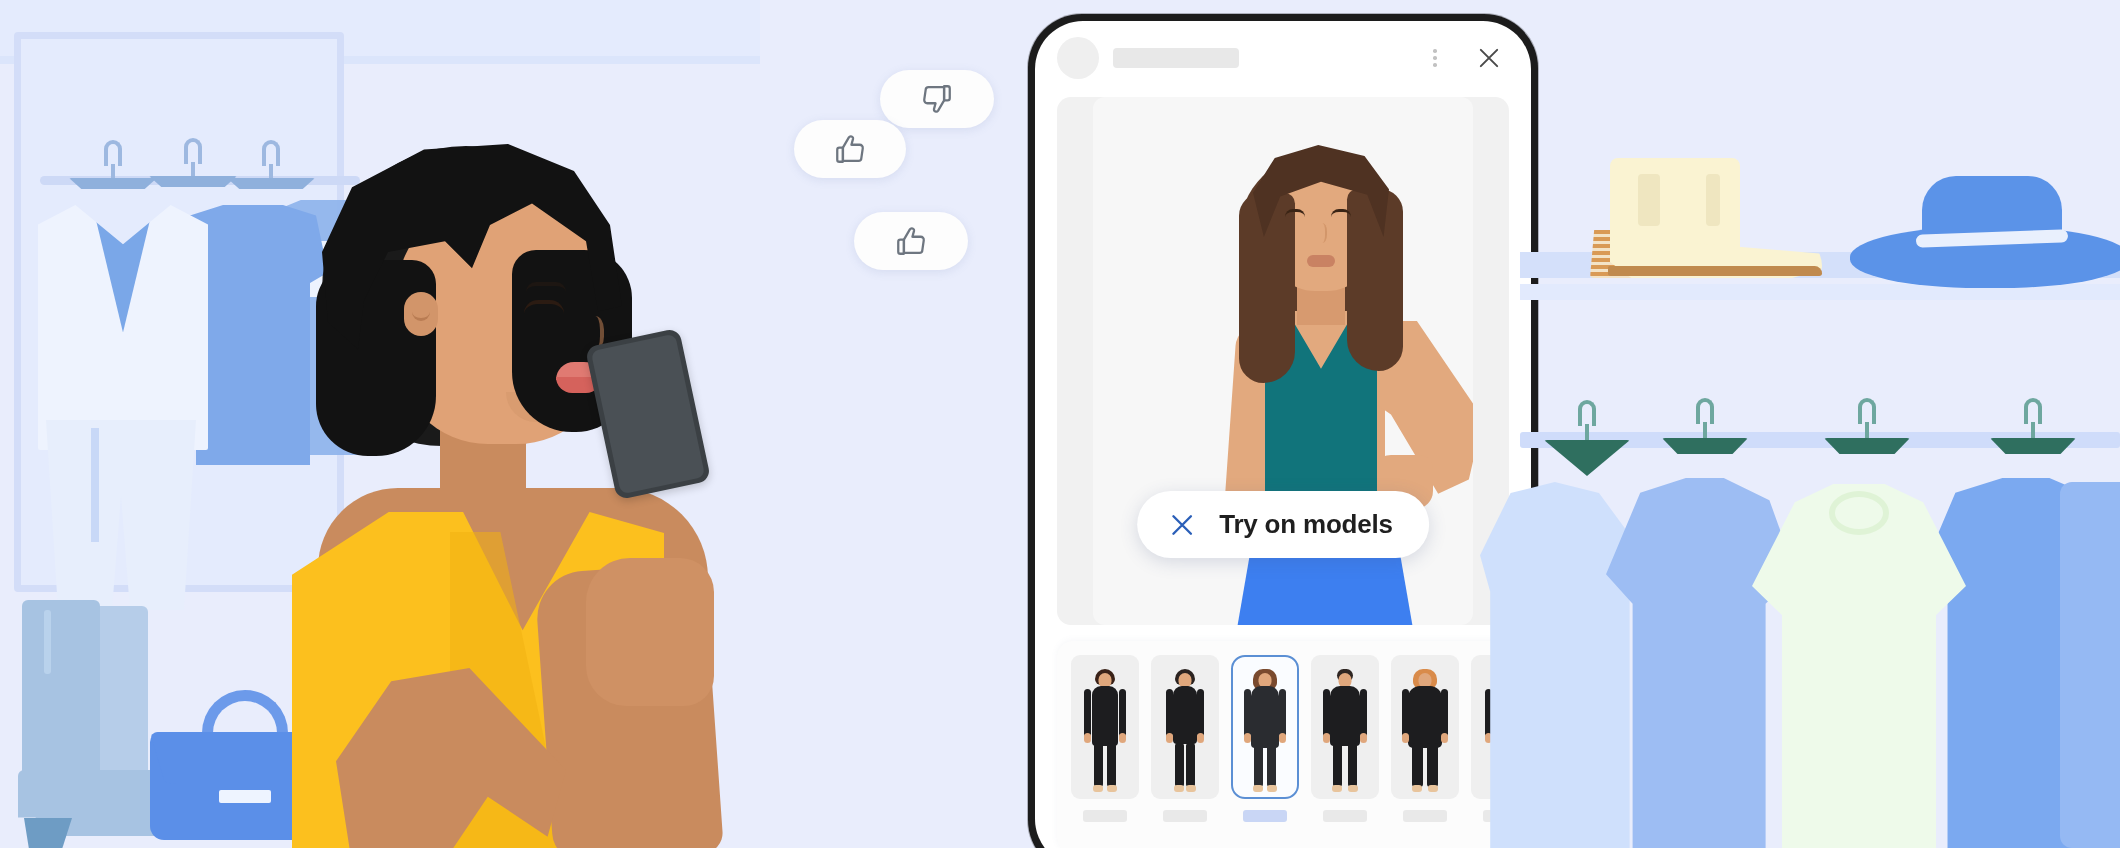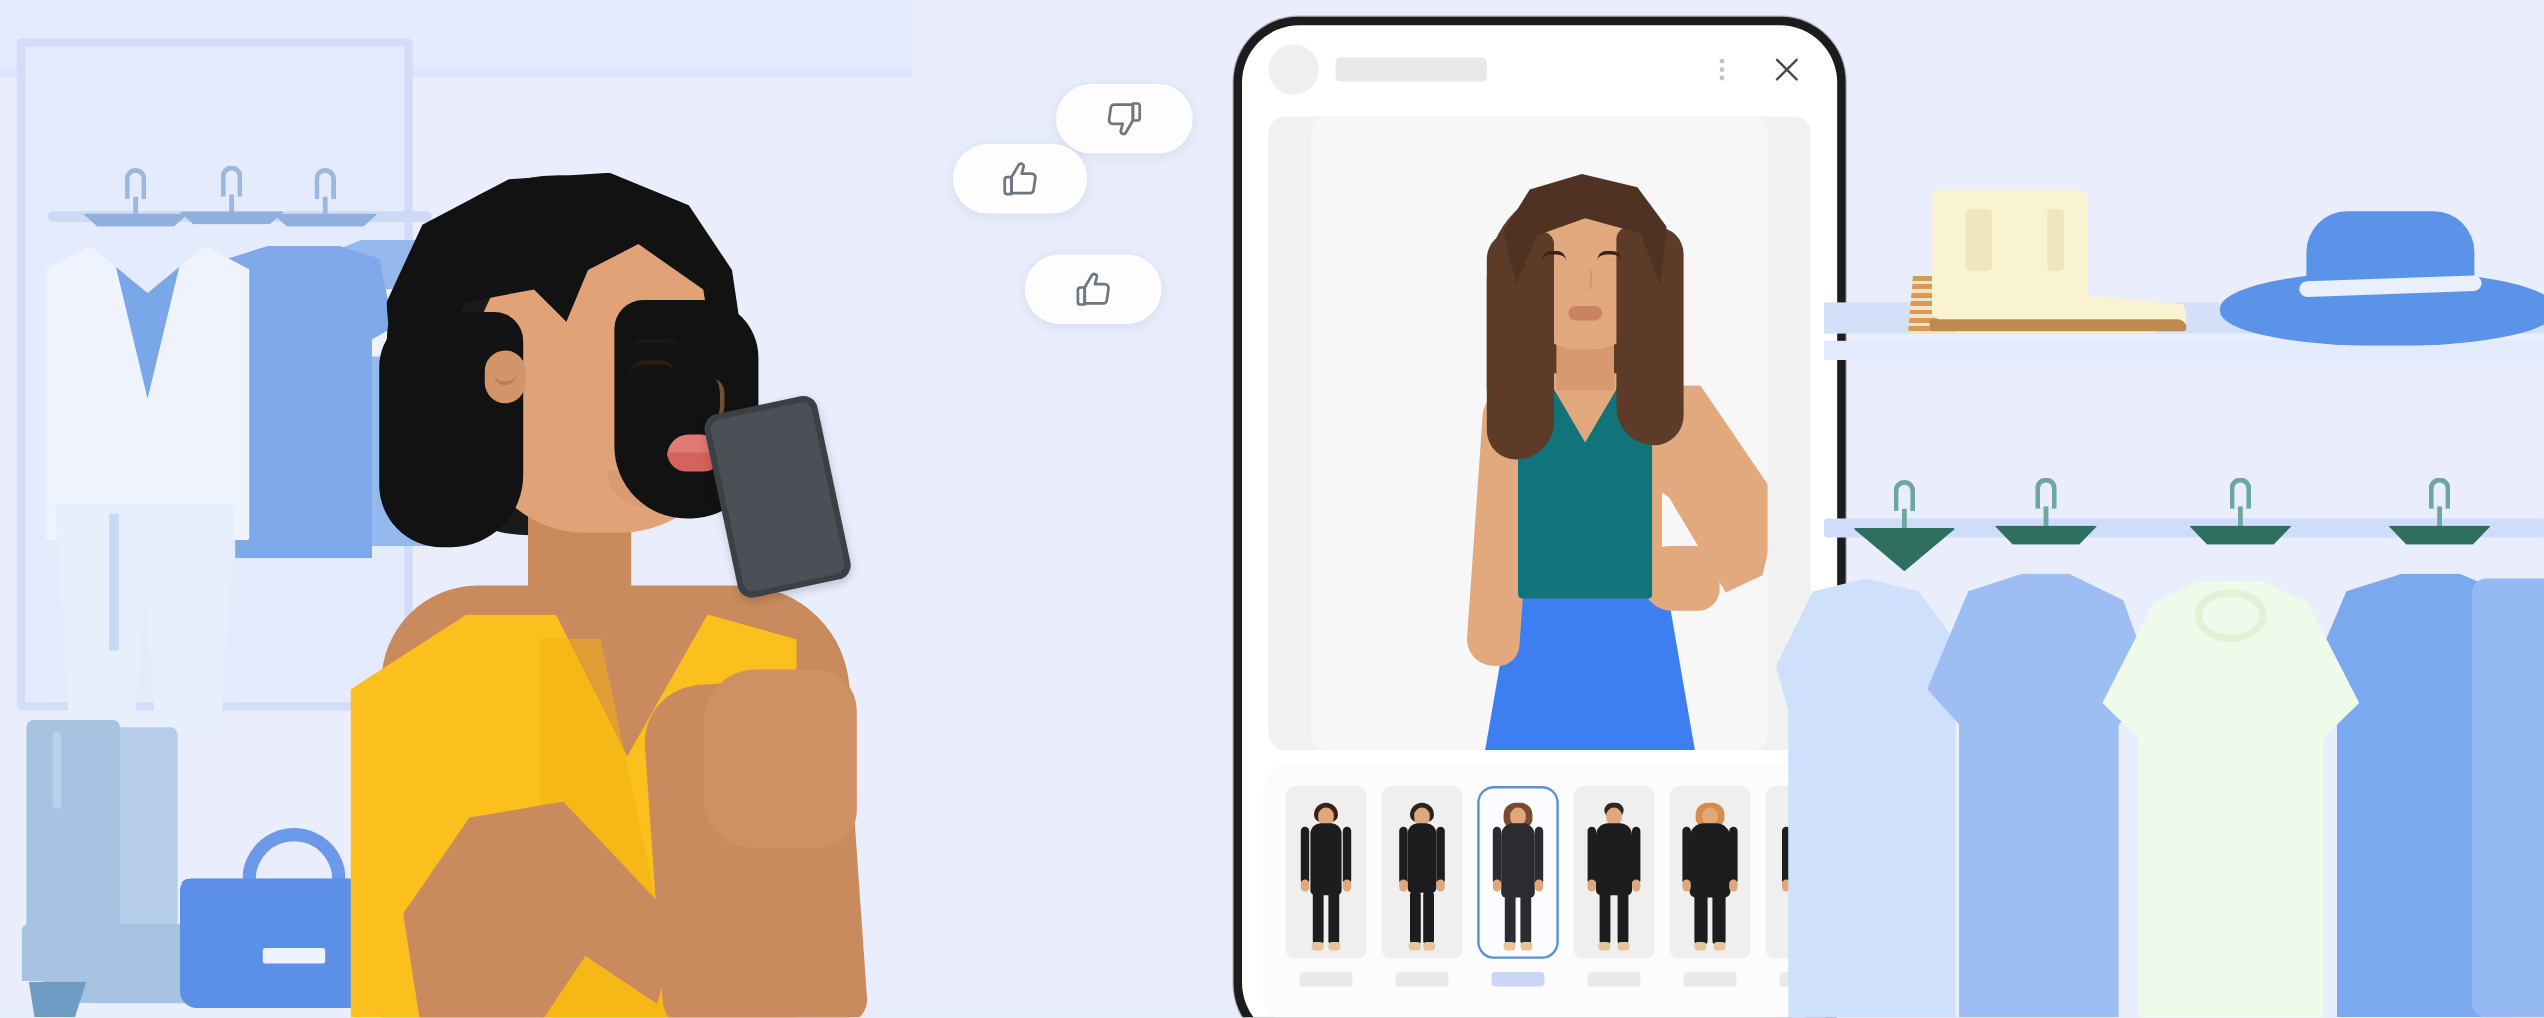--- a/index.html
+++ b/index.html
@@ -462,20 +462,26 @@
           <span class="m-hair-sideL"></span>
           <span class="m-hair-sideR"></span>
           <span class="m-hair-top"></span>
           <span class="m-eye l"></span>
           <span class="m-eye r"></span>
           <span class="m-nose"></span>
           <span class="m-mouth"></span>
         </div>
       </div>
 
+      <div class="try-btn">
+        <svg width="30" height="30" viewBox="0 0 24 24" fill="none" stroke="#2b5fb8" stroke-width="1.9" stroke-linecap="round">
+          <path d="M5 5 L19 19 M19 5 L5 19"></path>
+        </svg>
+        <span class="lbl">Try on models</span>
+      </div>
 
       <div class="models-panel">
         <div class="models-row">
 
           <div class="model-item">
             <div class="model-thumb">
               <span class="fig">
                 <i class="f-hair" style="background:#3a2218;"></i>
                 <i class="f-head"></i>
                 <i class="f-body" style="left:50%;width:26px;height:60px;border-radius:9px 9px 4px 4px;"></i>

